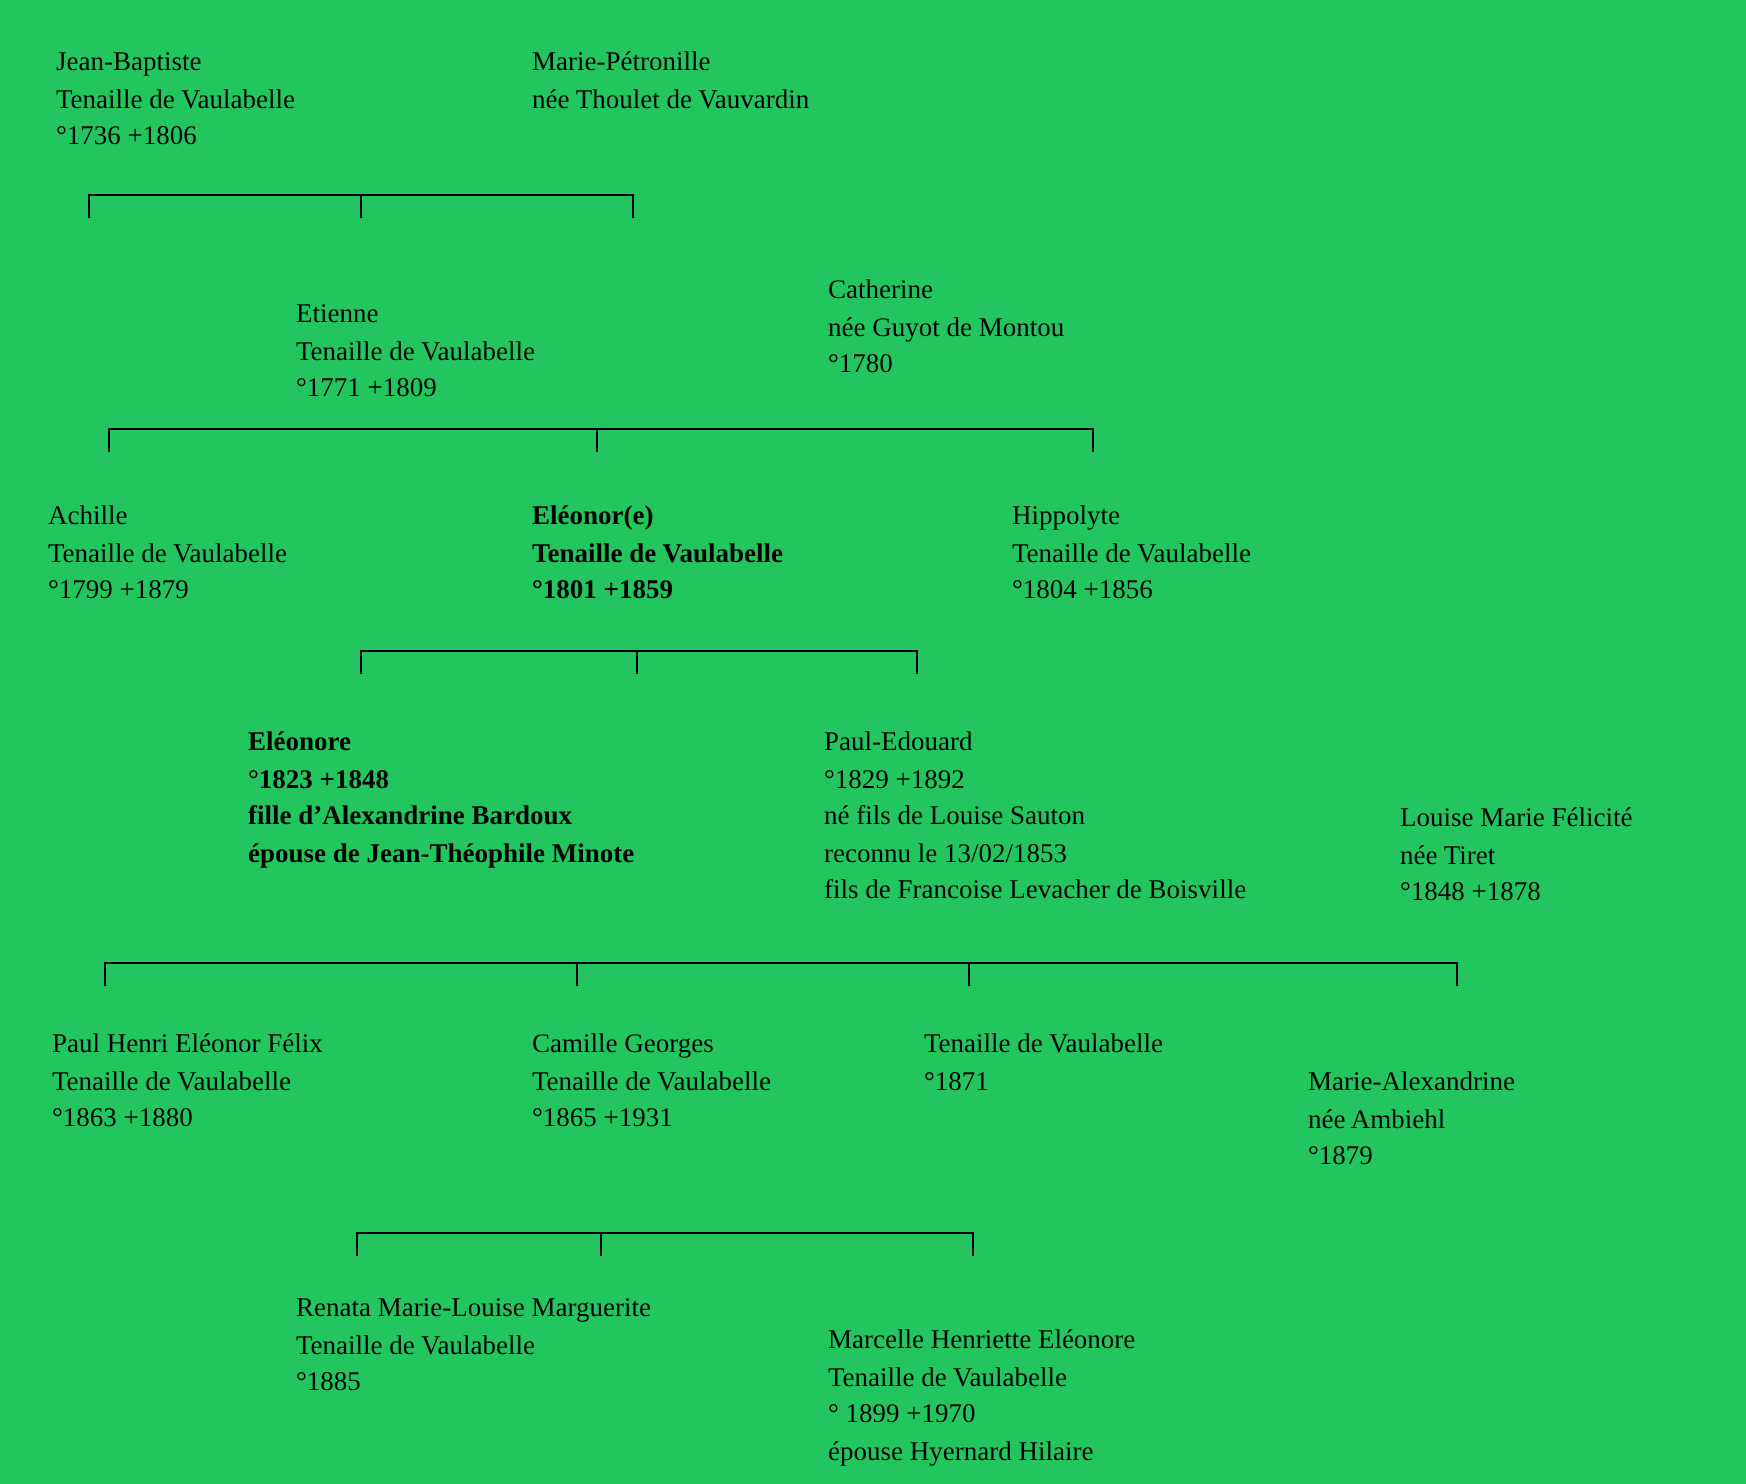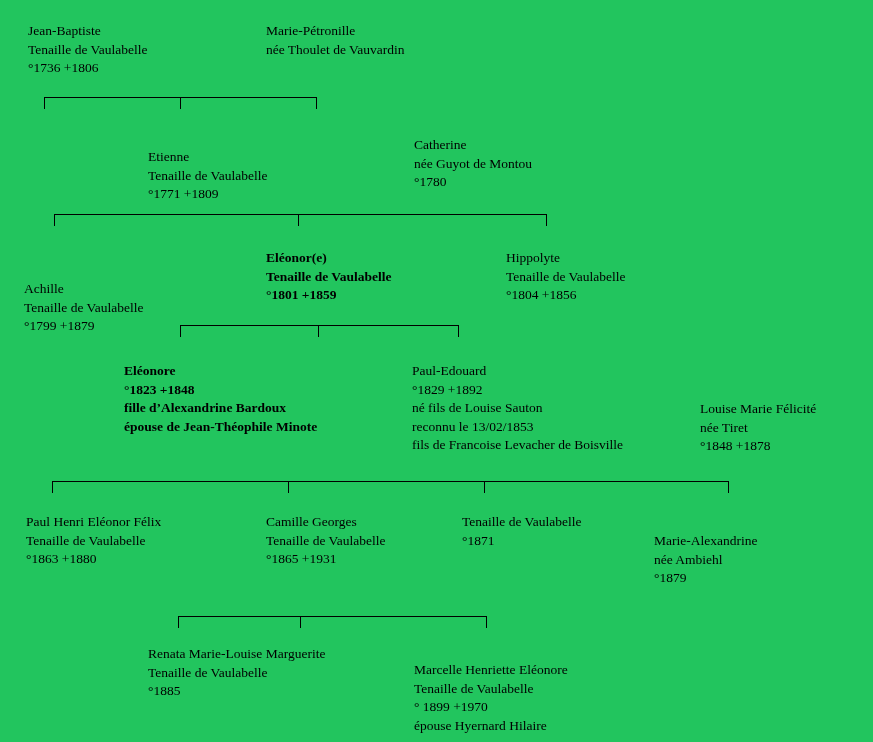--- a/index.html
+++ b/index.html
@@ -78,21 +78,21 @@
     <div class="person" style="left: 148px; top: 136px; margin-top: 12px;">
       <span class="line">Etienne</span>
       <span class="line">Tenaille de Vaulabelle</span>
       <span class="line">°1771 +1809</span>
     </div>
     <div class="person" style="left: 414px; top: 136px;">
       <span class="line">Catherine</span>
       <span class="line">née Guyot de Montou</span>
       <span class="line">°1780</span>
     </div>
-    <div class="person" style="left: 24px; top: 249px; margin-top: 31px;">
+    <div class="person" style="left: 24px; top: 249px;">
       <span class="line">Achille</span>
       <span class="line">Tenaille de Vaulabelle</span>
       <span class="line">°1799 +1879</span>
     </div>
     <div class="person bold" style="left: 266px; top: 249px;">
       <span class="line">Eléonor(e)</span>
       <span class="line">Tenaille de Vaulabelle</span>
       <span class="line">°1801 +1859</span>
     </div>
     <div class="person" style="left: 506px; top: 249px;">

